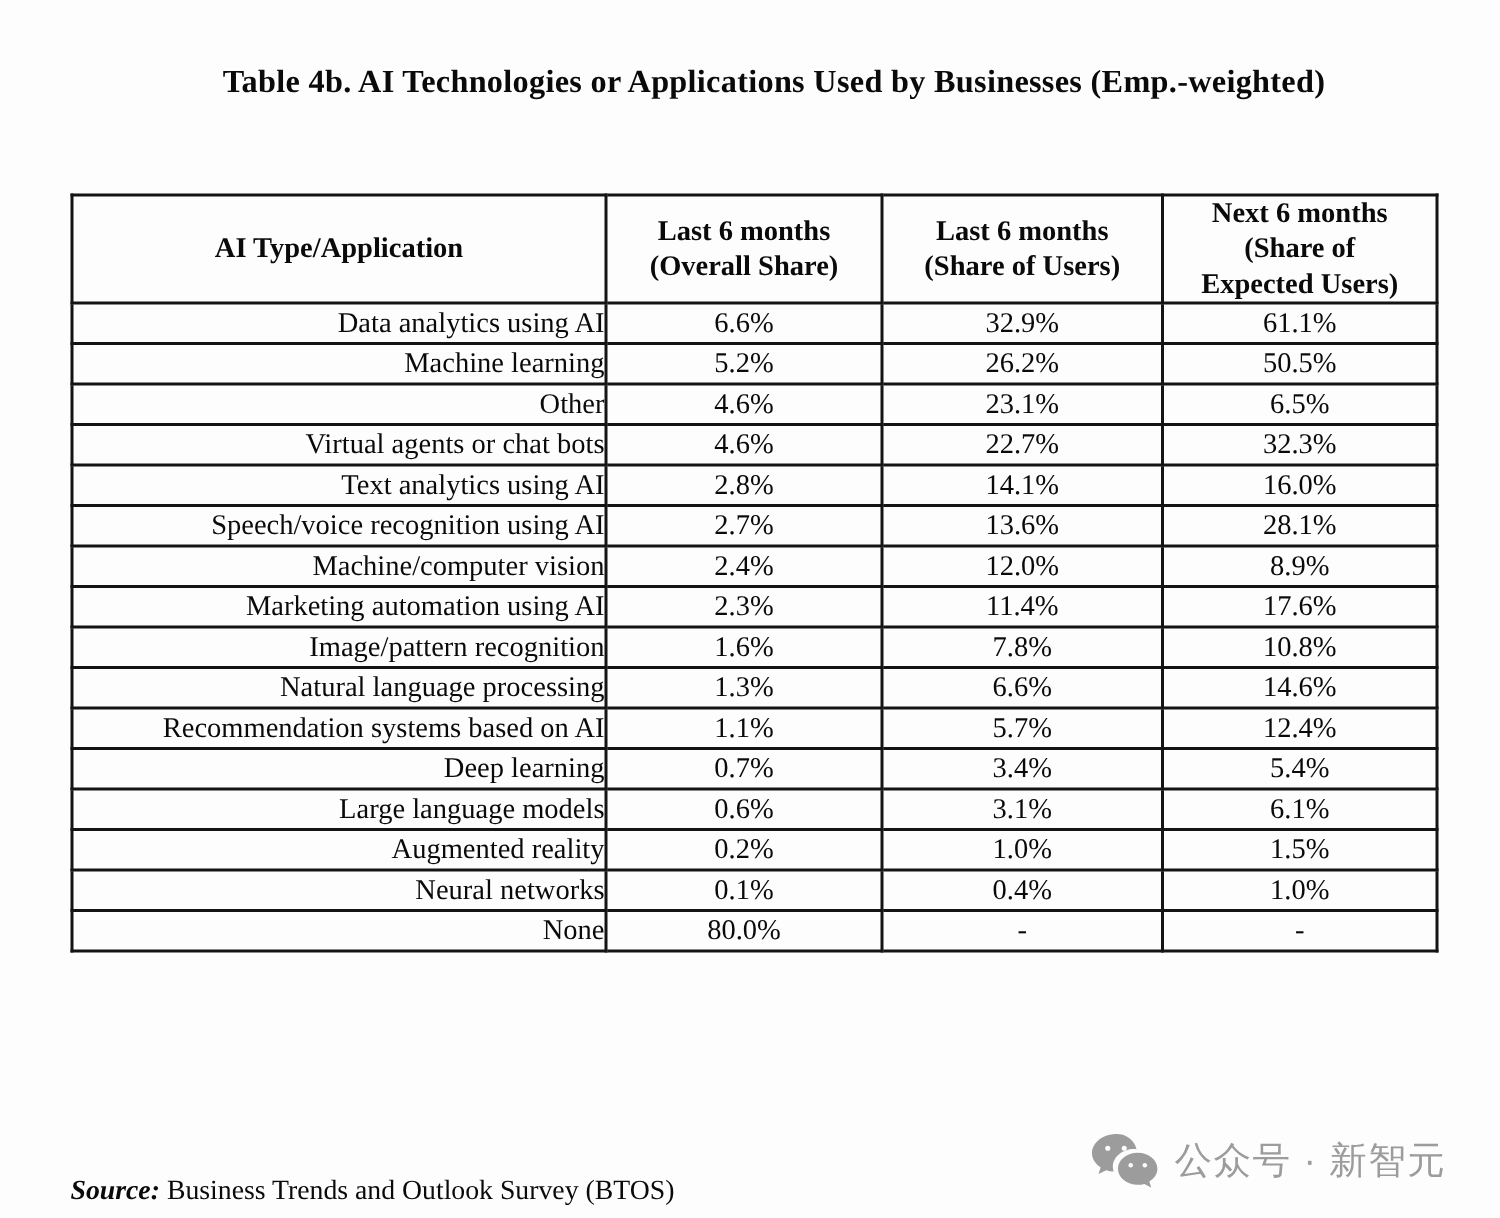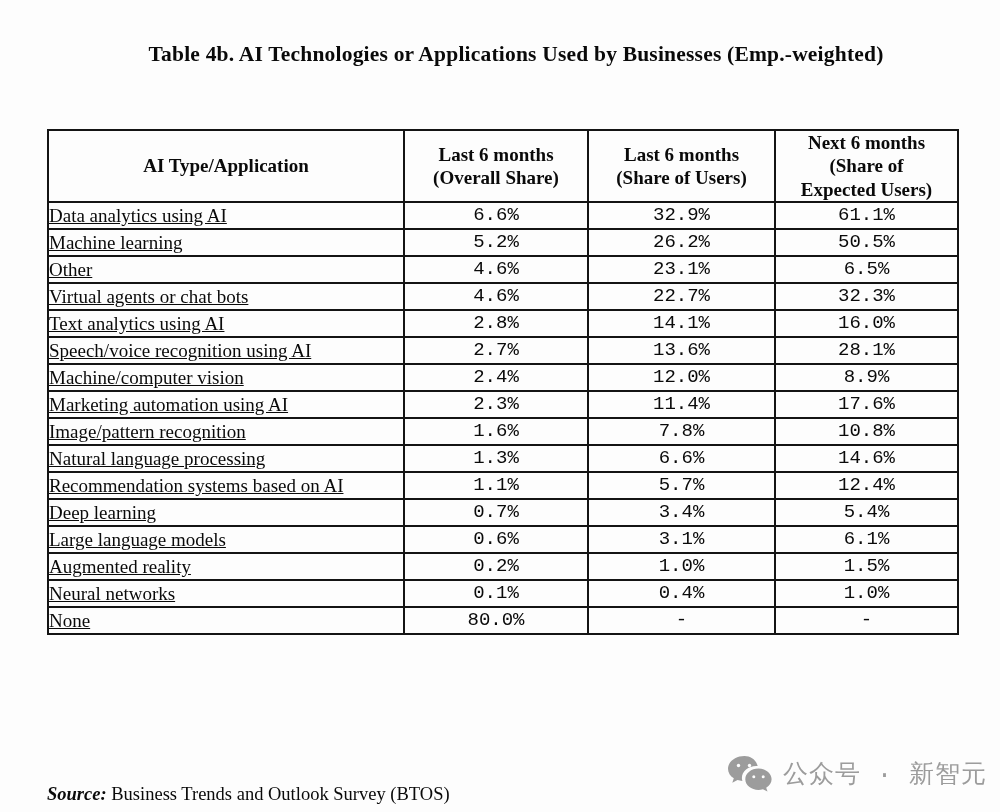--- a/index.html
+++ b/index.html
@@ -47,39 +47,39 @@
     line-height: 1.22;
     padding: 0 4px;
   }
   table.data-table td {
     font-size: 19px;
     height: 25px;
     line-height: 25px;
     padding: 0;
     vertical-align: middle;
   }
-  td.cell-name { text-align: left; padding-left: 11px; text-decoration: underline; }
-  td.cell-val  { text-align: center; font-family: Liberation Mono, monospace; }
+  td.cell-name { text-align: right; padding-left: 11px; }
+  td.cell-val  { text-align: center; }
   .source-line {
     position: absolute;
     left: 47px;
     top: 784px;
     font-size: 18.5px;
   }
   .source-label { font-weight: bold; font-style: italic; }
   .source-text { font-weight: normal; }
   .watermark {
     position: absolute;
     left: 727px;
     top: 755px;
     display: flex;
     align-items: center;
     gap: 10px;
     color: #9c9c9c;
-    font-family: Liberation Mono, monospace;
+    font-family: Liberation Sans, sans-serif;
     font-size: 25px;
     letter-spacing: 1px;
     user-select: none;
   }
   .watermark .wm-icon { flex: 0 0 auto; display: block; }
 </style>
 </head>
 <body>
 
 <div class="page">

